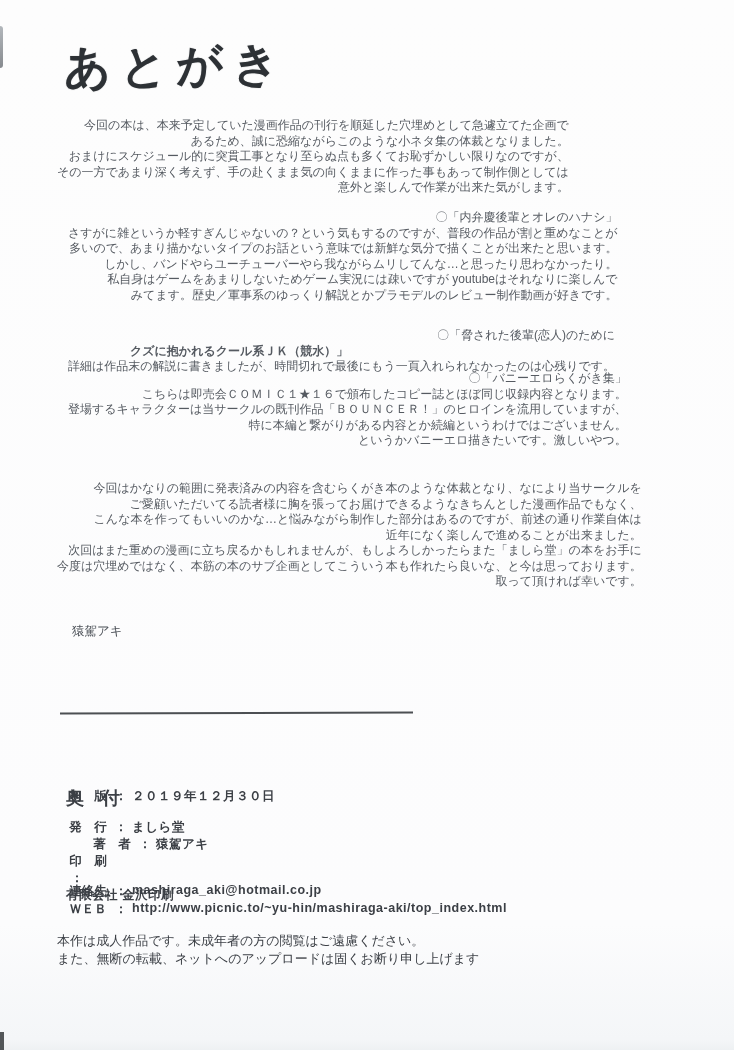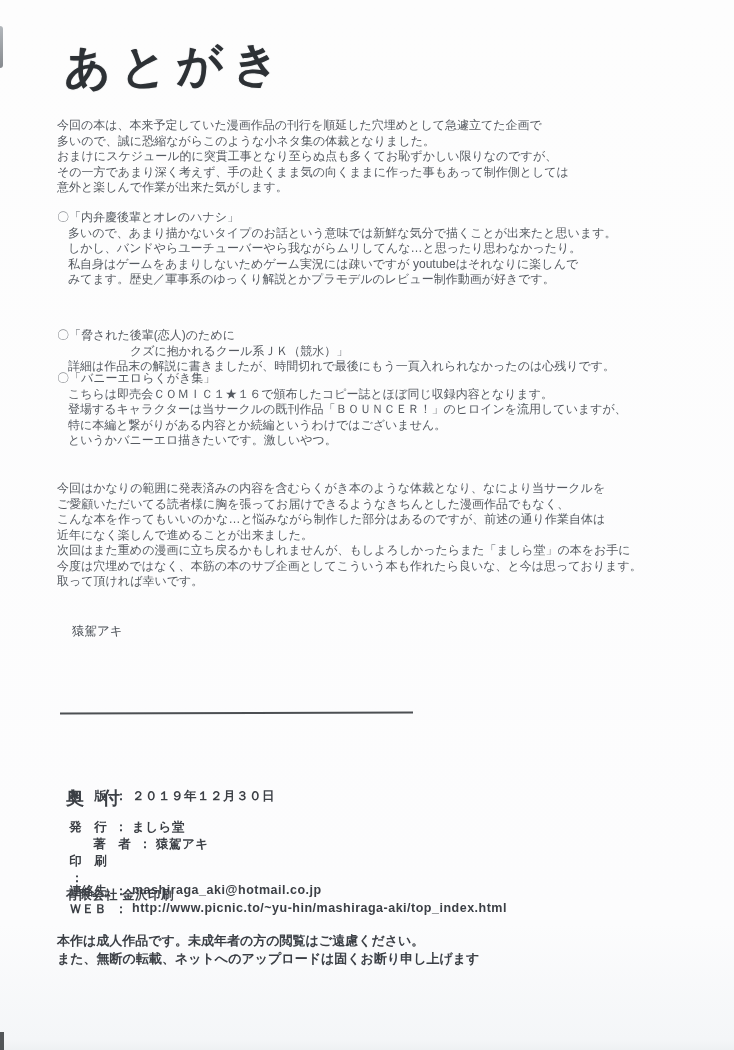--- a/index.html
+++ b/index.html
@@ -18,44 +18,44 @@
     left: 64px; top: 30px;
     font-size: 46px; line-height: 70px;
     font-weight: bold;
     letter-spacing: 9px;
     color: #2d3135;
     transform: rotate(-1.2deg);
     text-shadow: 0 0 1px rgba(45,49,53,.45);
     white-space: nowrap;
   }
   .body-text { font-size: 12px; line-height: 15.5px; color: #555a61; }
-  .body-text .ln { white-space: nowrap; }
+  .body-text .ln { white-space: nowrap; text-align: right; }
   .sec-body { padding-left: 11px; }
-  .hdr2 { padding-left: 73px; white-space: nowrap; }
+  .hdr2 { padding-left: 73px; white-space: nowrap; font-weight: bold; }
   .signature { left: 72px; top: 623px; font-size: 12.5px; color: #4b5057; }
   .rule {
     left: 60px; top: 712px; width: 353px; height: 2px;
     background: #4c4f53; transform: rotate(-0.2deg);
   }
   .colophon-heading {
     left: 66px; top: 786px;
     font-size: 18px; font-weight: bold; color: #3b3f45;
     white-space: nowrap;
   }
   .col-row {
     left: 66px; display: flex;
     font-size: 12.5px; font-weight: bold; color: #3b3f45;
     white-space: nowrap;
   }
   .col-row .lbl { width: 44px; flex: 0 0 auto; text-align: center; }
   .col-row .sep { width: 22px; flex: 0 0 auto; text-align: center; }
   .col-row .val { letter-spacing: 0.5px; }
   .disclaimer {
     left: 57px; top: 932px;
-    font-size: 13px; font-weight: bold; line-height: 17.5px;
+    font-size: 13px; font-weight: normal; line-height: 17.5px;
     color: #3b3f45;
   }
   .disclaimer .ln { white-space: nowrap; }
   .artifact-left {
     left: 0; top: 26px; width: 3px; height: 42px;
     background: linear-gradient(#9aa0a6, #5f646a);
     border-radius: 0 3px 3px 0; opacity: .75;
   }
   .artifact-corner {
     left: 0; top: 1032px; width: 4px; height: 18px;
@@ -67,29 +67,30 @@
 
 <div class="page">
 
   <div class="abs artifact-left"></div>
   <div class="abs artifact-corner"></div>
 
   <div class="abs title">あとがき</div>
 
   <div class="abs body-text" style="left:57px; top:118px;">
       <div class="ln">今回の本は、本来予定していた漫画作品の刊行を順延した穴埋めとして急遽立てた企画で</div>
-      <div class="ln">多いので、誠に恐縮ながらこのような小ネタ集の体裁となりました。</div>
+      <div class="ln">あるため、誠に恐縮ながらこのような小ネタ集の体裁となりました。</div>
       <div class="ln">おまけにスケジュール的に突貫工事となり至らぬ点も多くてお恥ずかしい限りなのですが、</div>
       <div class="ln">その一方であまり深く考えず、手の赴くまま気の向くままに作った事もあって制作側としては</div>
       <div class="ln">意外と楽しんで作業が出来た気がします。</div>
     </div>
 
   <div class="abs body-text" style="left:57px; top:210px;">
     <div class="ln">〇「内弁慶後輩とオレのハナシ」</div>
     <div class="sec-body">
+        <div class="ln">さすがに雑というか軽すぎんじゃないの？という気もするのですが、普段の作品が割と重めなことが</div>
         <div class="ln">多いので、あまり描かないタイプのお話という意味では新鮮な気分で描くことが出来たと思います。</div>
         <div class="ln">しかし、バンドやらユーチューバーやら我ながらムリしてんな…と思ったり思わなかったり。</div>
         <div class="ln">私自身はゲームをあまりしないためゲーム実況には疎いですが youtubeはそれなりに楽しんで</div>
         <div class="ln">みてます。歴史／軍事系のゆっくり解説とかプラモデルのレビュー制作動画が好きです。</div>
       </div>
   </div>
 
   <div class="abs body-text" style="left:57px; top:328px;">
     <div class="ln">〇「脅された後輩(恋人)のために</div>
     <div class="hdr2">クズに抱かれるクール系ＪＫ（競水）」</div>

